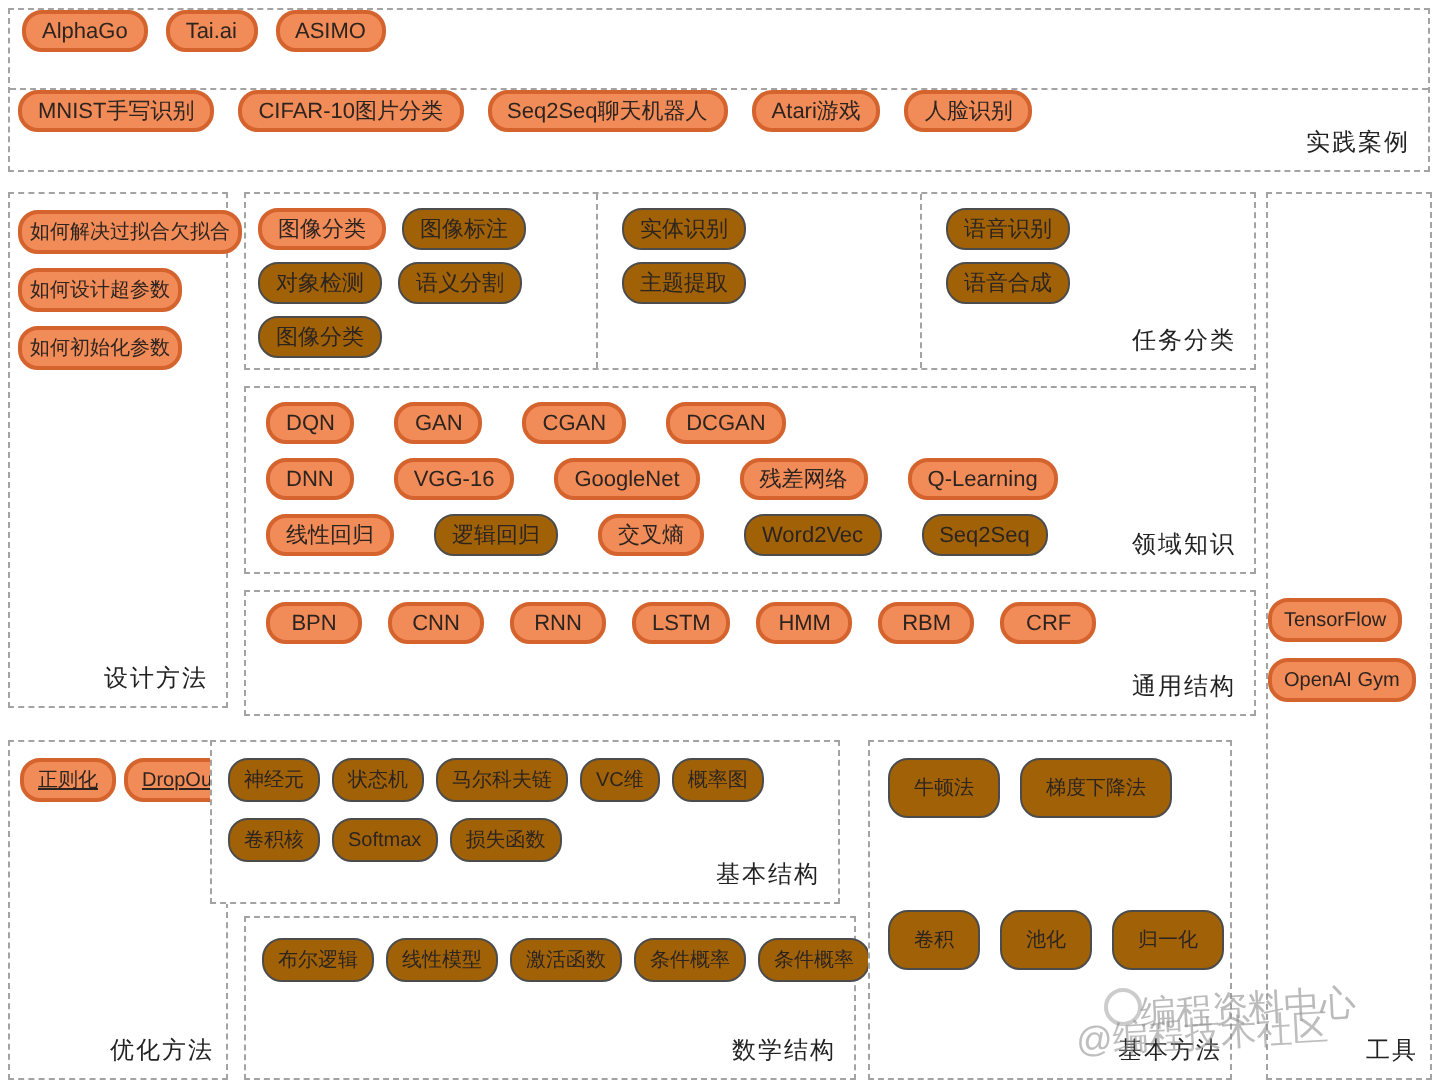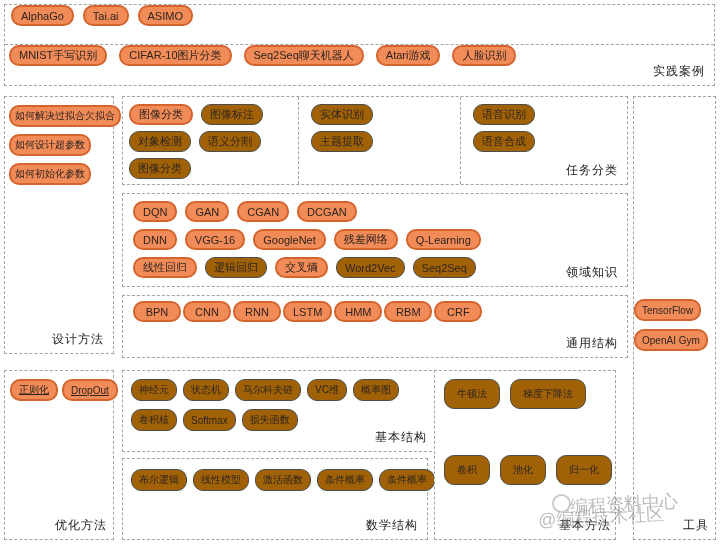--- a/index.html
+++ b/index.html
@@ -13,39 +13,39 @@
     color:#222;letter-spacing:1px;white-space:nowrap;
   }
   .btn{
     display:inline-flex;align-items:center;justify-content:center;
     height:21px;padding:0 8px;border-radius:10px;font-size:11px;
     box-sizing:border-box;white-space:nowrap;color:var(--text,#2d2420);
     flex:0 0 auto;align-self:flex-start;
   }
   .btn.filled{background:var(--filled-bg,#F18B57);border:2px solid var(--filled-border,#D4632E);}
   .btn.outline{background:#a16207;border:1.5px solid var(--outline-border,#4c4c4c);}
-  .row{display:flex;gap:8px;}
+  .row{display:flex;gap:20px;}
   
   .practice-row1{height:40px;border-bottom:1px dashed var(--box-border,#a3a3a3);
     display:flex;align-items:center;gap:9px;padding-left:6px;box-sizing:border-box;}
   .practice-row2{height:40px;display:flex;align-items:center;gap:12px;padding-left:4px;}
   
   .design-col{padding:8px 3px 0 4px;display:flex;flex-direction:column;gap:7px;align-items:center;}
   .design-col .btn{font-size:10px;padding:0 4px;height:22px;}
   
   .task-wrap{display:flex;height:100%;}
   .task-col{box-sizing:border-box;height:100%;}
   .task-col.images{width:176px;border-right:1px dashed var(--box-border,#a3a3a3);
     padding:7px 6px 0 6px;display:flex;flex-wrap:wrap;gap:6px 8px;align-content:flex-start;}
   .task-col.nlp{width:162px;border-right:1px dashed var(--box-border,#a3a3a3);
     padding:7px 0 0 12px;display:flex;flex-direction:column;gap:6px;}
   .task-col.speech{flex:1;padding:7px 0 0 12px;display:flex;flex-direction:column;gap:6px;}
   
   .pad-rows{padding:7px 0 0 10px;display:flex;flex-direction:column;gap:7px;}
-  .gen-row{padding:5px 0 0 10px;display:flex;gap:2px;}
+  .gen-row{padding:5px 0 0 10px;display:flex;gap:13px;}
   .gen-row .btn{min-width:48px;}
   
   .tools-col{padding:202px 0 0 0;display:flex;flex-direction:column;gap:8px;align-items:center;}
   .tools-col .btn{font-size:10px;padding:0 6px;height:22px;}
   
   .opt-row{padding:8px 0 0 5px;display:flex;gap:4px;}
   .opt-row .btn{font-size:10px;padding:1px 7px;height:22px;text-decoration:underline;}
   
   .small-rows{padding:8px 0 0 8px;display:flex;flex-direction:column;gap:8px;}
   .small-rows .row{gap:6px;}
@@ -161,21 +161,21 @@
   </div>
 
   <div class="box" style="left:4px;top:370px;width:110px;height:170px;">
     <div class="opt-row">
       <span class="btn filled">正则化</span>
         <span class="btn filled">DropOut</span>
     </div>
     <span class="box-label" style="right:6px;">优化方法</span>
   </div>
 
-  <div class="box" style="left:122px;top:370px;width:315px;height:82px;">
+  <div class="box" style="left:105px;top:370px;width:315px;height:82px;">
     <div class="small-rows">
       <div class="row">
         <span class="btn outline">神经元</span>
           <span class="btn outline">状态机</span>
           <span class="btn outline">马尔科夫链</span>
           <span class="btn outline">VC维</span>
           <span class="btn outline">概率图</span>
       </div>
       <div class="row">
         <span class="btn outline">卷积核</span>

